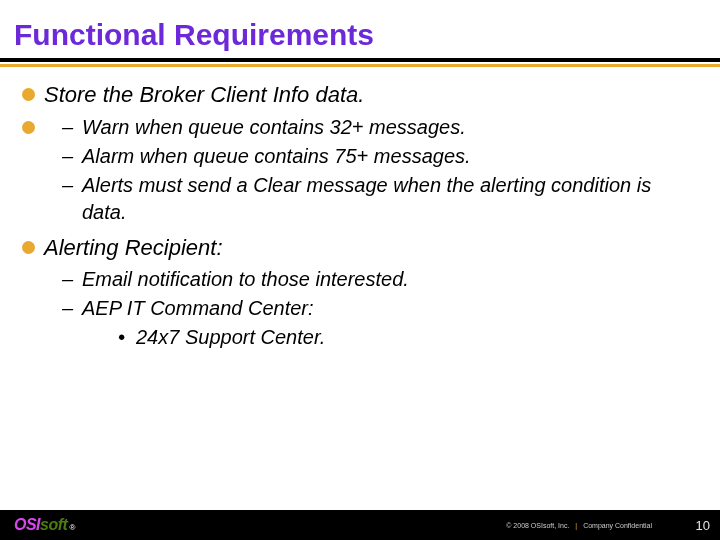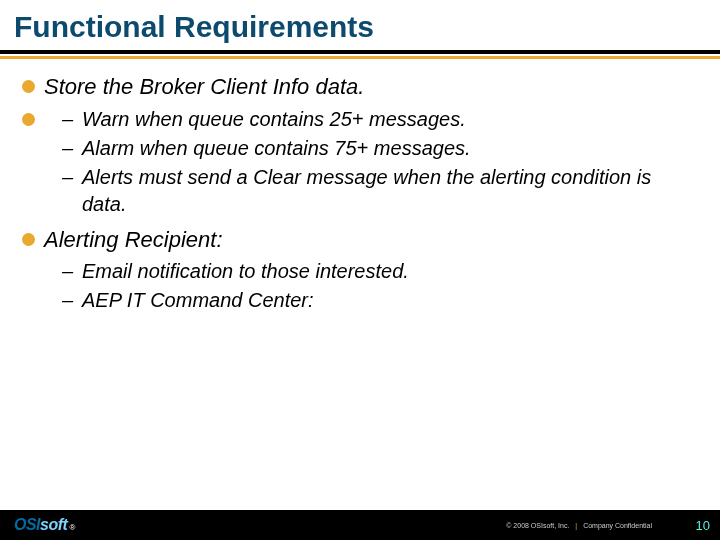--- a/index.html
+++ b/index.html
@@ -1,67 +1,68 @@
 <!DOCTYPE html>
 <html><head>
 <meta charset="utf-8">
 <style>
   * { margin: 0; padding: 0; box-sizing: border-box; }
   html, body { width: 720px; height: 540px; font-family: Arial, Helvetica, sans-serif; background: #fff; overflow: hidden; }
   .slide { width: 720px; height: 540px; position: relative; display: flex; flex-direction: column; }
-  .title { font-size: 30px; font-weight: bold; color: #0c4a6e; padding: 10px 14px 6px 14px; }
+  .title { font-size: 30px; font-weight: bold; color: #6d28d9; padding: 18px 14px 6px 14px; }
   .title-rule { height: 4px; background: #000; margin: 0 0 2px 0; }
   .gold-rule { height: 3px; background: #e9a92f; margin: 0 0 10px 0; }
   .content { flex: 1; padding: 4px 22px 0 22px; color: #000; }
   ul.top { list-style: none; }
   ul.top > li { position: relative; padding-left: 22px; font-size: 22px; line-height: 1.3; margin-bottom: 2px; font-style: italic; }
   ul.top > li::before { content: ""; position: absolute; left: 0; top: 7px; width: 13px; height: 13px; background: #e9a92f; border-radius: 50%; }
   ul.sub { list-style: none; margin: 4px 0 8px 0; }
   ul.sub > li { position: relative; padding-left: 38px; font-size: 20px; line-height: 1.35; margin-bottom: 2px; }
   ul.sub > li::before { content: "–"; position: absolute; left: 18px; top: 0; color: #000; }
   ul.subsub { list-style: none; margin: 2px 0 2px 0; }
   ul.subsub > li { position: relative; padding-left: 54px; font-size: 20px; line-height: 1.35; margin-bottom: 2px; }
   ul.subsub > li::before { content: "•"; position: absolute; left: 36px; top: 0; color: #000; }
   .footer { height: 30px; background: #000; display: flex; align-items: center; justify-content: space-between; padding: 0 10px 0 14px; }
   .logo { display: flex; align-items: baseline; }
   .logo-main { color: #fff; font-size: 16px; font-weight: bold; font-style: italic; letter-spacing: -0.5px; }
-  .logo-osi { color: #0369a1; }
-  .logo-soft { color: #7dd3fc; }
+  .logo-osi { color: #d946ef; }
+  .logo-soft { color: #4d7c0f; }
   .logo-reg { color: #fff; font-size: 8px; margin-left: 2px; }
   .footer-right { display: flex; align-items: center; gap: 18px; }
   .copyright { color: #ccc; font-size: 7px; white-space: nowrap; }
   .copyright .sep { margin: 0 4px; color: #e9a92f; }
-  .pagenum { color: #5eead4; font-size: 13px; min-width: 20px; text-align: right; margin-left: 20px; }
+  .pagenum { color: #e5e5e5; font-size: 13px; min-width: 20px; text-align: right; margin-left: 20px; }
 </style>
 </head>
 <body>
 
 <div class="slide">
 
   <div class="title">Functional Requirements</div>
   <div class="title-rule"></div>
   <div class="gold-rule"></div>
 
   <div class="content">
     <ul class="top">
       <li>Store the Broker Client Info data.</li>
       <li>
         <ul class="sub">
-          <li>Warn when queue contains 25+ messages.</li>
+          <li>Warn when queue contains 32+ messages.</li>
           <li>Alarm when queue contains 75+ messages.</li>
           <li>Alerts must send a Clear message when the alerting condition is data.</li>
         </ul>
       </li>
       <li>
         <span>Alerting Recipient:</span>
         <ul class="sub">
           <li>Email notification to those interested.</li>
           <li>
             <span>AEP IT Command Center:</span>
             <ul class="subsub">
+              <li>24x7 Support Center.</li>
             </ul>
           </li>
         </ul>
       </li>
     </ul>
   </div>
 
   <div class="footer">
     <div class="logo">
       <span class="logo-main"><span class="logo-osi">OSI</span><span class="logo-soft">soft</span></span>

